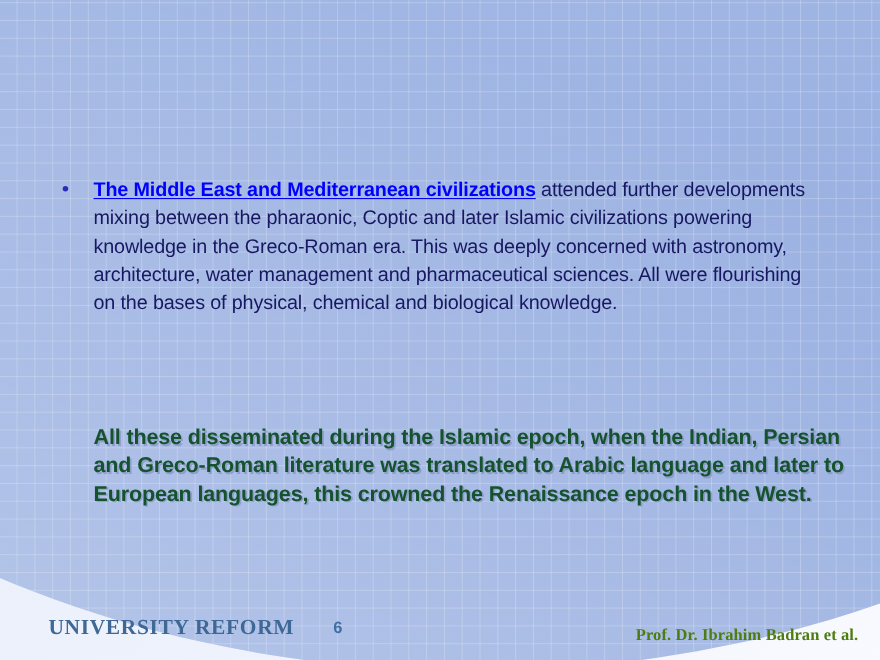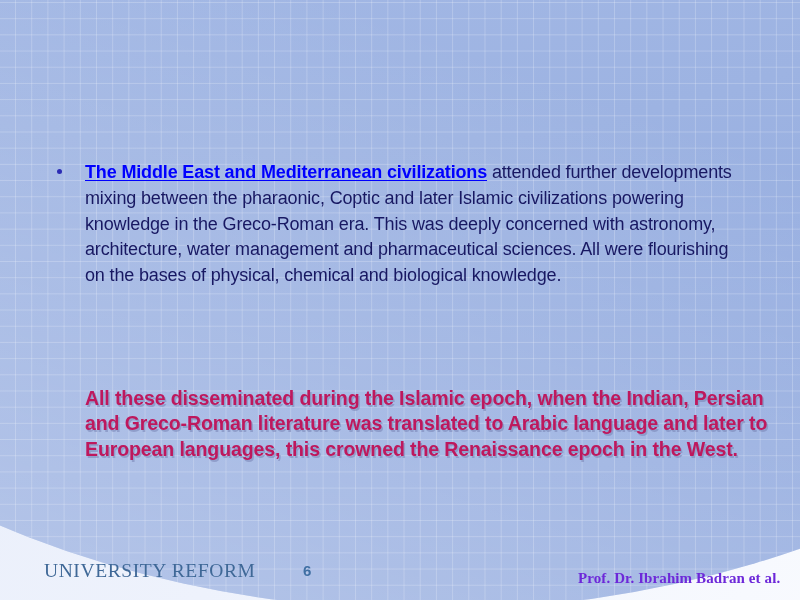--- a/index.html
+++ b/index.html
@@ -133,36 +133,36 @@
     text-decoration: underline;
     text-underline-offset: 2px;
   }
 
   .para-2 {
     position: absolute;
     left: 48px;
     top: 366px;
     width: 700px;
     padding-left: 37px;
-    color: #be185d;
+    color: #14532d;
     font-weight: bold;
     font-size: 19.5px;
     line-height: 25.8px;
     letter-spacing: -0.1px;
     text-shadow: 1.5px 1.5px 0 rgba(120,132,180,0.55);
   }
 
   
   .footer-title {
     position: absolute;
     left: 44px;
     top: 560px;
     font-family: "Liberation Serif", serif;
     font-size: 19.5px;
-    font-weight: normal;
+    font-weight: bold;
     letter-spacing: 0.6px;
     color: #3f6897;
   }
 
   .footer-pagenum {
     position: absolute;
     left: 303px;
     top: 562px;
     font-family: "Liberation Sans", sans-serif;
     font-size: 15px;
@@ -170,21 +170,21 @@
     color: #3f6fa3;
   }
 
   .footer-author {
     position: absolute;
     left: 578px;
     top: 570px;
     font-family: "Liberation Serif", serif;
     font-size: 15px;
     font-weight: bold;
-    color: #6d28d9;
+    color: #4d7c0f;
     letter-spacing: 0.1px;
   }
 </style>
 </head>
 <body>
 
 <div class="slide">
 
   <div class="bg-base"></div>
   <div class="bg-lower-left"></div>

